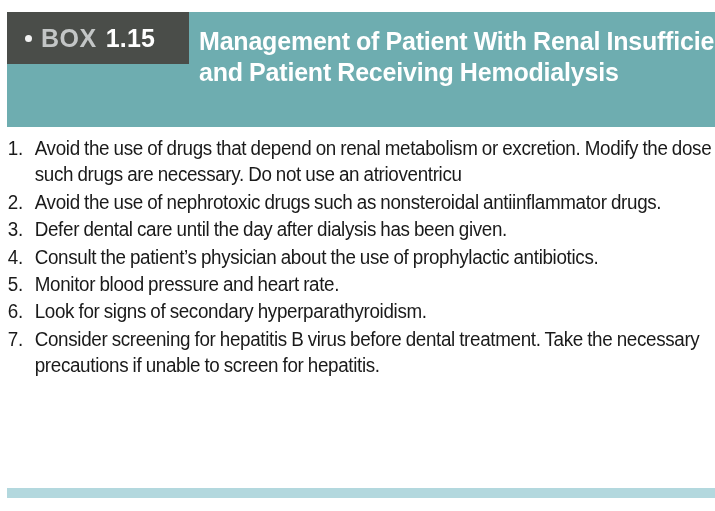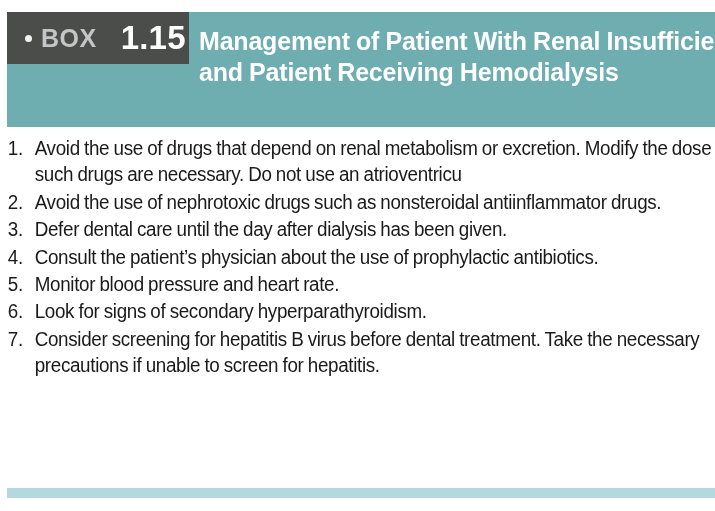--- a/index.html
+++ b/index.html
@@ -60,25 +60,25 @@
 
   .box-label-word {
     font-size: 25px;
     font-weight: bold;
     letter-spacing: 0.5px;
     color: #c3c6c6;
     font-family: "Liberation Sans", sans-serif;
   }
 
   .box-label-number {
-    font-size: 33px;
+    font-size: 25px;
     font-weight: bold;
     letter-spacing: 0.2px;
     color: #ffffff;
-    margin-left: 24px;
+    margin-left: 9px;
     font-family: "Liberation Sans", sans-serif;
   }
 
   .box-title {
     position: absolute;
     left: 192px;
     top: 14px;
     right: -40px;
     color: #ffffff;
     font-size: 25px;

